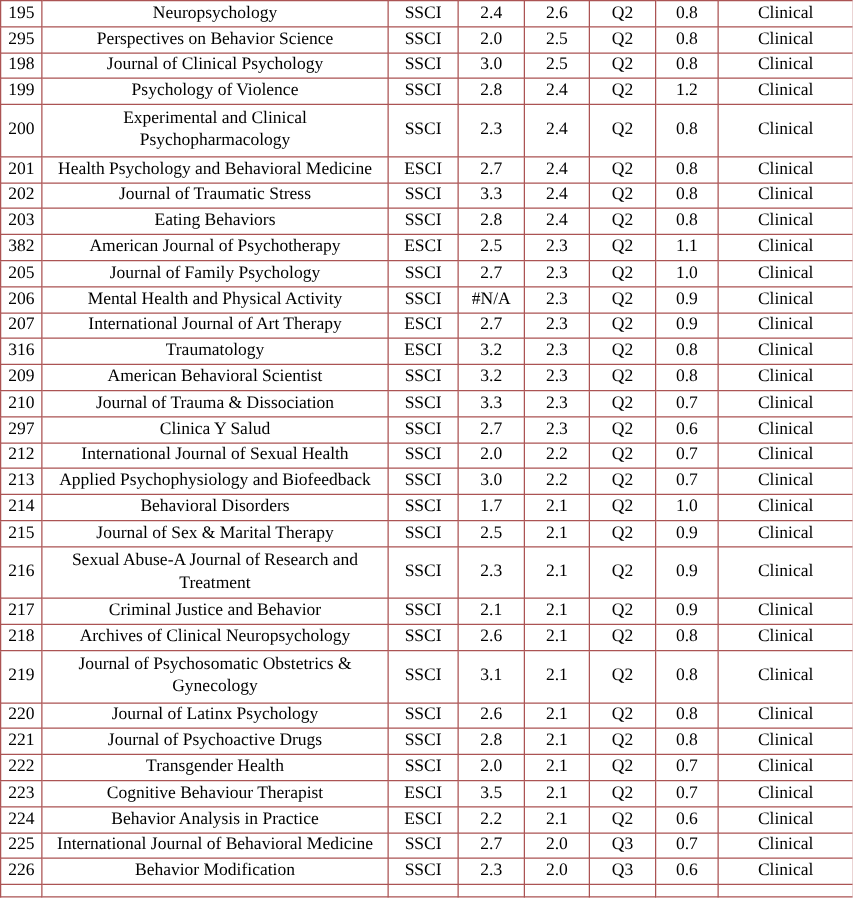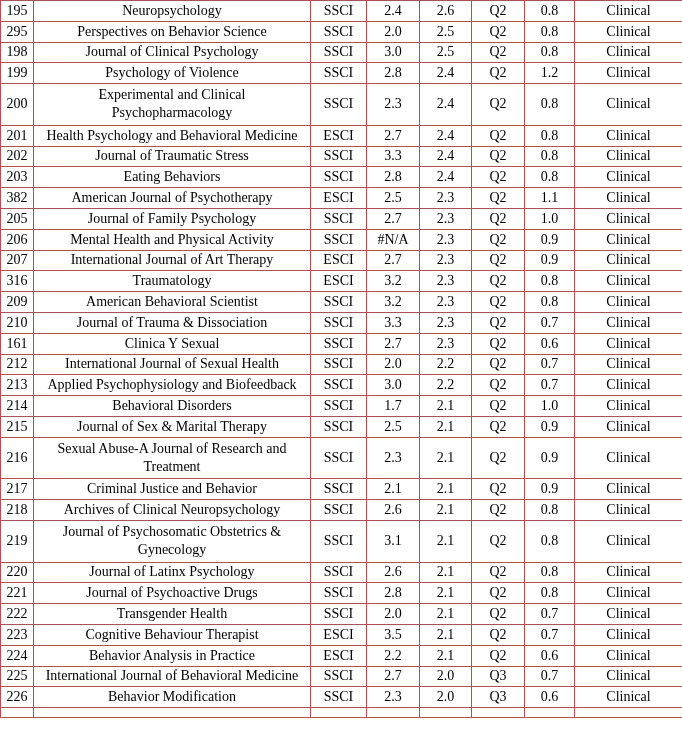--- a/index.html
+++ b/index.html
@@ -202,22 +202,22 @@
         <td class="col-num">210</td>
         <td class="col-name">Journal of Trauma &amp; Dissociation</td>
         <td class="col-idx">SSCI</td>
         <td class="col-m1">3.3</td>
         <td class="col-m2">2.3</td>
         <td class="col-q">Q2</td>
         <td class="col-m3">0.7</td>
         <td class="col-cat">Clinical</td>
       </tr>
       <tr class="row-single">
-        <td class="col-num">161</td>
-        <td class="col-name">Clinica Y Sexual</td>
+        <td class="col-num">297</td>
+        <td class="col-name">Clinica Y Salud</td>
         <td class="col-idx">SSCI</td>
         <td class="col-m1">2.7</td>
         <td class="col-m2">2.3</td>
         <td class="col-q">Q2</td>
         <td class="col-m3">0.6</td>
         <td class="col-cat">Clinical</td>
       </tr>
       <tr class="row-single">
         <td class="col-num">212</td>
         <td class="col-name">International Journal of Sexual Health</td>

